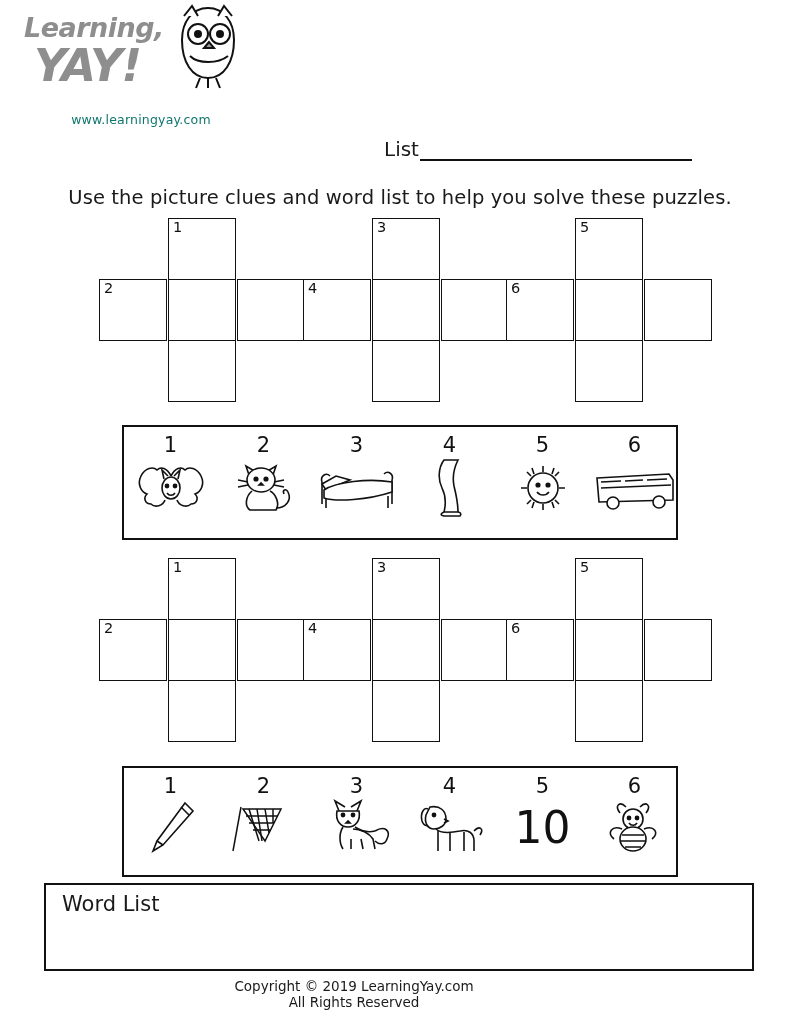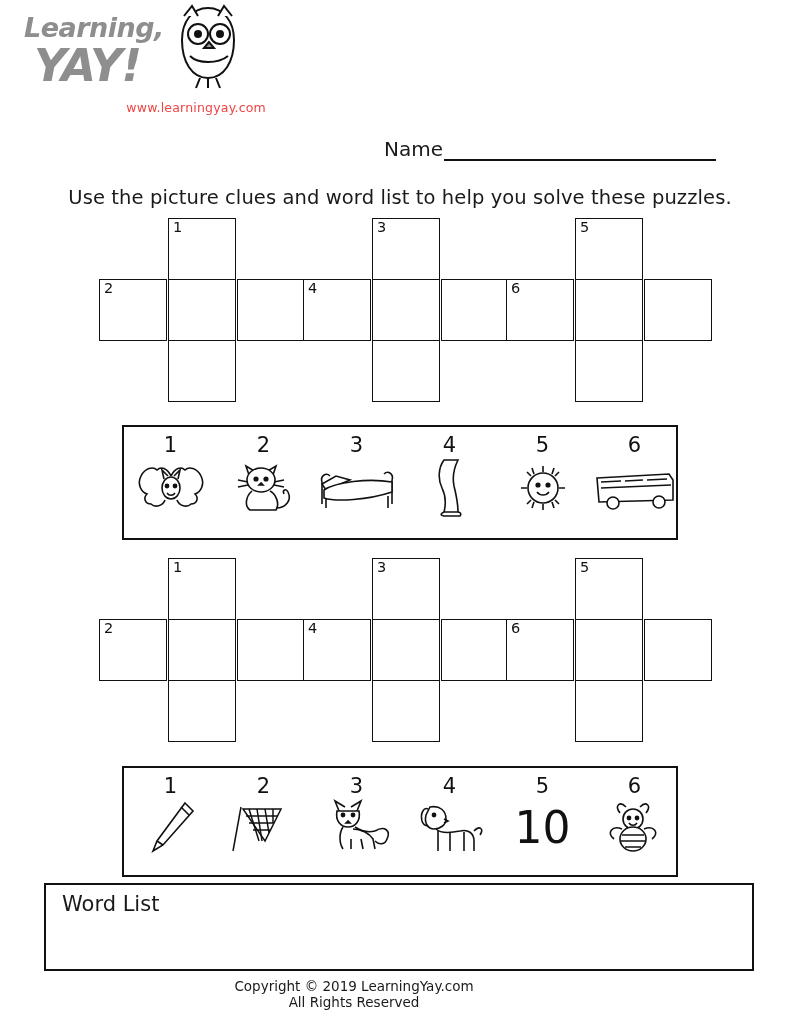--- a/index.html
+++ b/index.html
@@ -46,23 +46,23 @@
     color: #8e8e8e;
     font-style: italic;
     letter-spacing: -1px;
     text-align: left;
     margin-left: 18px;
     line-height: 1;
     margin-top: 2px;
   }
   .logo-url {
     font-size: 12.5px;
-    color: #ef4444;
-    margin-top: 12px;
-    text-align: right;
+    color: #0f766e;
+    margin-top: 24px;
+    text-align: center;
     letter-spacing: 0.2px;
   }
   .owl {
     position: absolute;
     left: 168px;
     top: 0px;
     width: 80px;
     height: 92px;
   }
   .title {
@@ -227,21 +227,21 @@
         <circle cx="52" cy="34" r="4" fill="#111" stroke="none"></circle>
         <path d="M41 42 L36 48 L46 48 Z" fill="#999" stroke="#111"></path>
         <path d="M22 56 C30 64 50 64 60 56"></path>
         <path d="M32 78 L28 88 M40 78 L40 88 M48 78 L52 88"></path>
       </g>
     </svg>
   </div>
 
 
   <div class="name-row">
-    <span>Name</span><span class="name-line"></span>
+    <span>List</span><span class="name-line"></span>
   </div>
 </div>
 
 <div class="instructions">Use the picture clues and word list to help you solve these puzzles.</div>
 
 <div class="cw-group" style="top:218px">
 
   <div class="cw-unit" style="left:99px">
     <div class="cell c-top">
         <span class="num">1</span>

